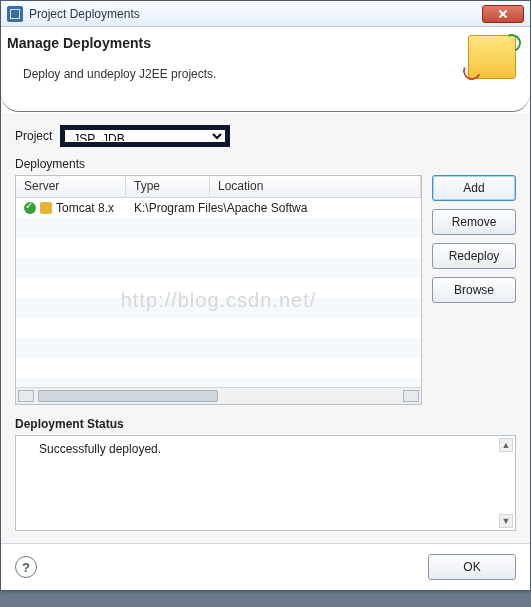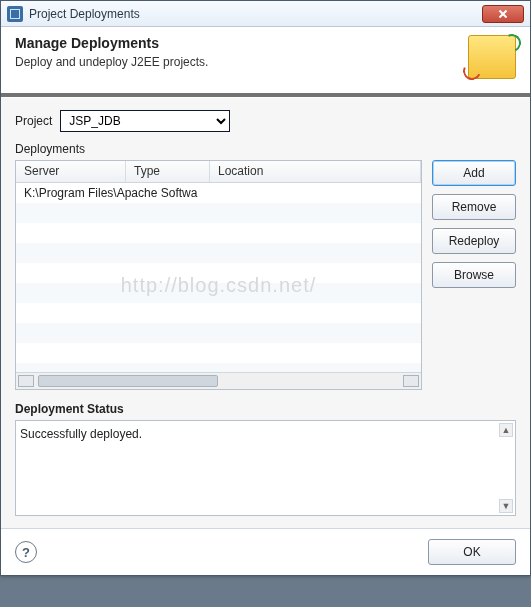--- a/index.html
+++ b/index.html
@@ -7,30 +7,30 @@
   .win { background: #fff; border: 1px solid #4a5a6a; box-shadow: 0 0 4px rgba(0,0,0,.4); }
   .titlebar { height: 26px; background: linear-gradient(#f7fbff,#e6eef7); display: flex; align-items: center; padding: 0 6px; border-bottom: 1px solid #bcc8d6; }
   .titlebar .appicon { width:16px; height:16px; background:#3b6ea5; display:inline-block; margin-right:6px; border-radius:2px; position:relative; }
   .titlebar .appicon::after{content:""; position:absolute; inset:3px; border:1px solid #cfe3f7;}
   .titlebar .title { color:#2a3a4a; }
   .closebtn { margin-left:auto; width:42px; height:18px; background:linear-gradient(#e07a6a,#c54a3a); border:1px solid #8a2a1a; border-radius:3px; position:relative; }
   .closebtn::before,.closebtn::after{content:"";position:absolute;left:50%;top:50%;width:10px;height:2px;background:#fff;transform-origin:center;}
   .closebtn::before{transform:translate(-50%,-50%) rotate(45deg);}
   .closebtn::after{transform:translate(-50%,-50%) rotate(-45deg);}
   .content { padding: 0; }
-  .header { padding: 8px 14px 14px 14px; border-bottom:4px solid #737373; display:flex; align-items:flex-start; }
+  .header { padding: 8px 14px 14px 6px; border-bottom:1px solid #737373; display:flex; align-items:flex-start;border-radius:18px; }
   .header h2 { margin:0 0 4px 0; font-size:14px; font-weight:bold; }
-  .header p { margin:0; color:#333; font-size:12px; }
+  .header p { margin:16px; color:#333; font-size:12px; }
   .headericon { margin-left:auto; width:48px; height:44px; background:linear-gradient(#ffe680,#f5c33b); border:1px solid #c99a1a; border-radius:3px; position:relative; }
   .headericon::before{content:"";position:absolute;right:-6px;top:-2px;width:14px;height:14px;border:2px solid #2a9a3a;border-left-color:transparent;border-bottom-color:transparent;border-radius:50%;transform:rotate(20deg);}
   .headericon::after{content:"";position:absolute;left:-6px;bottom:-2px;width:14px;height:14px;border:2px solid #d04a2a;border-right-color:transparent;border-top-color:transparent;border-radius:50%;transform:rotate(-20deg);}
   .body { padding: 12px 14px; background:#f6f6f6; border-top:1px solid #fff; }
   .row { display:flex; align-items:center; margin-bottom:10px; }
   .row label { margin-right:8px; }
-  select { height:22px; width:170px; background:#fff; border:1px solid #0f172a; font-size:12px; padding:1px 4px; }
+  select { height:22px; width:170px; background:#fff; border:5px solid #0f172a; font-size:12px; padding:1px 4px; }
   .section-label { margin-bottom:4px; }
   .split { display:flex; gap:10px; }
   .tablewrap { flex:1; border:1px solid #b8c2cc; background:#fff; height:230px; display:flex; flex-direction:column; }
   .thead { display:flex; background:linear-gradient(#fdfdfd,#eef1f5); border-bottom:1px solid #cfd6dd; height:22px; }
   .th { padding:3px 8px; border-right:1px solid #d6dde4; font-size:12px; color:#333; }
   .th.server{width:110px;} .th.type{width:84px;} .th.loc{flex:1;}
   .tbody { flex:1; overflow:hidden; position:relative; }
   .tr { display:flex; height:20px; align-items:center; }
   .tr:nth-child(odd){background:#fff;} .tr:nth-child(even){background:#f6f9fc;}
   .td { padding:2px 8px; font-size:12px; white-space:nowrap; overflow:hidden; }
@@ -39,21 +39,21 @@
   .statusdot{width:12px;height:12px;border-radius:50%;background:#3aa23a;display:inline-block;position:relative;flex-shrink:0;}
   .statusdot::after{content:"✓";position:absolute;left:1px;top:-2px;font-size:10px;color:#fff;}
   .srvicon{width:12px;height:12px;background:#e8b236;display:inline-block;border-radius:2px;position:relative;flex-shrink:0;}
   .scrollx{height:17px;background:#f0f0f0;border-top:1px solid #d0d7de;position:relative;}
   .scrollx .thumb{position:absolute;left:22px;top:2px;height:12px;width:180px;background:#cfd6dd;border:1px solid #aab4bf;border-radius:2px;}
   .scrollx .arr{position:absolute;top:2px;width:16px;height:12px;background:#e6eaef;border:1px solid #aab4bf;} .scrollx .arr.l{left:2px;} .scrollx .arr.r{right:2px;}
   .btns { width:84px; display:flex; flex-direction:column; gap:8px; }
   button.win7 { height:26px; background:linear-gradient(#fefefe,#e8edf3); border:1px solid #8a98a8; border-radius:3px; font-size:12px; color:#222; padding:0 8px; cursor:pointer; }
   button.win7.primary { border-color:#3a8fd6; box-shadow:0 0 0 1px #a8d4f7 inset; }
   .statuslabel { margin-top:12px; margin-bottom:4px;font-weight:bold; }
-  .statusbox { border:1px solid #b8c2cc; background:#fff; height:96px; position:relative; padding:6px 4px; font-size:12px; }
+  .statusbox { border:1px solid #b8c2cc; background:#fff; height:96px; position:relative; padding:6px 23px; font-size:12px; }
   .statusbox .sbarr{position:absolute;right:2px;width:14px;height:14px;background:#f0f0f0;border:1px solid #cfd6dd;display:flex;align-items:center;justify-content:center;font-size:9px;color:#666;}
   .statusbox .sbarr.up{top:2px;} .statusbox .sbarr.dn{bottom:2px;}
   .footer { padding:10px 14px; display:flex; align-items:center; border-top:1px solid #d0d7de; gap:10px; }
   .helpicon{width:22px;height:22px;border:1.5px solid #6b7a8a;border-radius:50%;display:flex;align-items:center;justify-content:center;color:#4a5a6a;font-weight:bold;font-size:13px;}
   .watermark{position:absolute;left:50%;top:54%;transform:translate(-50%,-50%);color:#d8d8d8;font-size:20px;letter-spacing:1px;pointer-events:none;}
 </style>
 </head>
 <body>
 
 <div class="win">
@@ -84,20 +84,25 @@
 
       <div class="split">
         <div class="tablewrap">
           <div class="thead">
             <div class="th server">Server</div>
             <div class="th type">Type</div>
             <div class="th loc">Location</div>
           </div>
           <div class="tbody">
             <div class="tr">
+              <div class="td server">
+                <span class="statusdot"></span>
+                <span class="srvicon"></span>
+                <span>Tomcat  8.x</span>
+              </div>
               <div class="td loc">K:\Program Files\Apache Softwa</div>
             </div>
             <div class="tr"></div>
             <div class="tr"></div>
             <div class="tr"></div>
             <div class="tr"></div>
             <div class="tr"></div>
             <div class="tr"></div>
             <div class="tr"></div>
             <div class="tr"></div>

